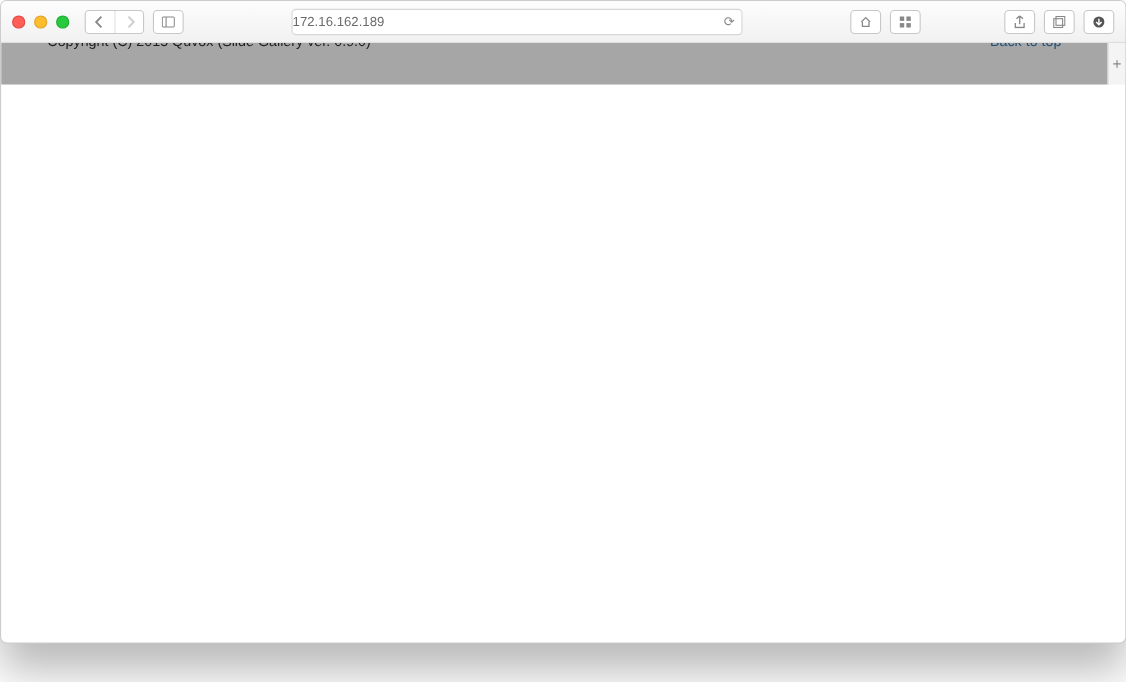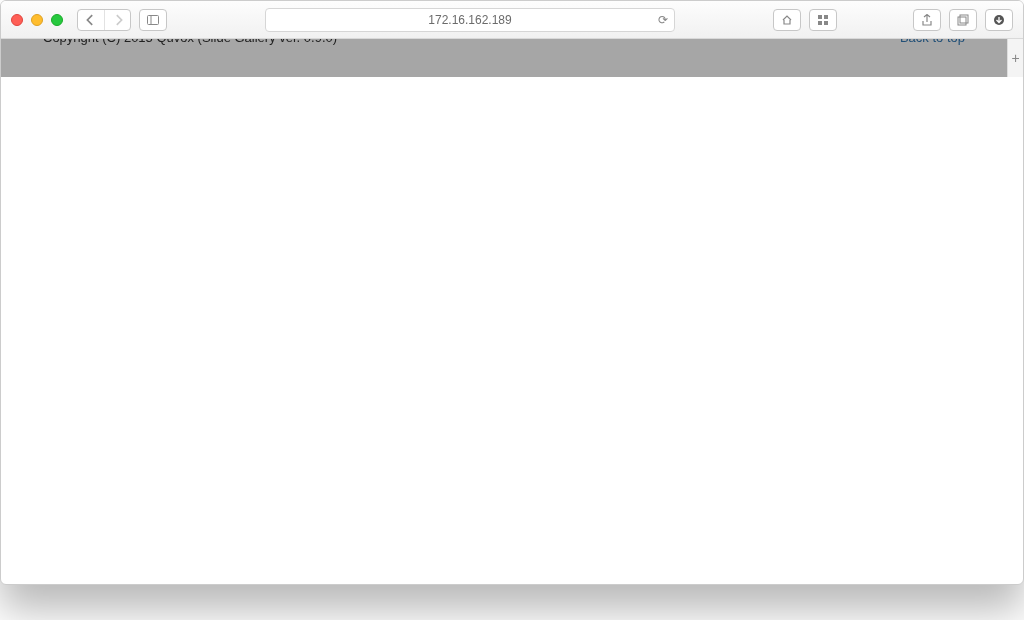--- a/index.html
+++ b/index.html
@@ -11,21 +11,21 @@
   .dot { width: 12px; height: 12px; border-radius: 50%; }
   .dot.red { background: #ff5f56; border: 1px solid #e0443e; }
   .dot.yel { background: #ffbd2e; border: 1px solid #dea123; }
   .dot.grn { background: #27c93f; border: 1px solid #1aab29; }
   .tb-segment { display: flex; border: 1px solid #c7c7c7; border-radius: 4px; background: #fff; height: 22px; overflow: hidden; }
   .tb-btn { width: 26px; display: flex; align-items: center; justify-content: center; color: #888; font-size: 12px; border-left: 1px solid #e2e2e2; }
   .tb-btn:first-child { border-left: none; }
   .tb-btn.single { border-left:none; }
   .tb-btn svg { width: 12px; height: 12px; }
   .addr-wrap { flex: 1; display: flex; justify-content: center; }
-  .addr { width: 410px; height: 24px; border: 1px solid #d6d6d6; border-radius: 4px; background: #fff; display:flex; align-items:center; justify-content:center; font-size: 12px; color: #6b6b6b; position:relative; }
+  .addr { width: 410px; height: 24px; border: 1px solid #d6d6d6; border-radius: 4px; background: #fff; display:flex; align-items:center; font-size: 12px; color: #6b6b6b; position:relative; }
   .addr .reload { position:absolute; right:6px; top:50%; transform:translateY(-50%); color:#888; font-size:12px; }
   .tb-right { display:flex; gap:8px; align-items:center; }
   .newtab { width: 16px; height: 38px; display:flex; align-items:center; justify-content:center; background:#f4f4f4; border-left:1px solid #ddd; color:#888; font-size:14px; }
   
   .viewport { flex:1; position:relative; background:#fff; overflow:hidden; }
   .page { position:absolute; inset:0; padding: 0 42px; }
   
   .footer { position:absolute; left:42px; right:42px; bottom: 32px; display:flex; justify-content:space-between; font-size:13px; color:#333; }
   .footer a { color:#337ab7; text-decoration:none; }
   

